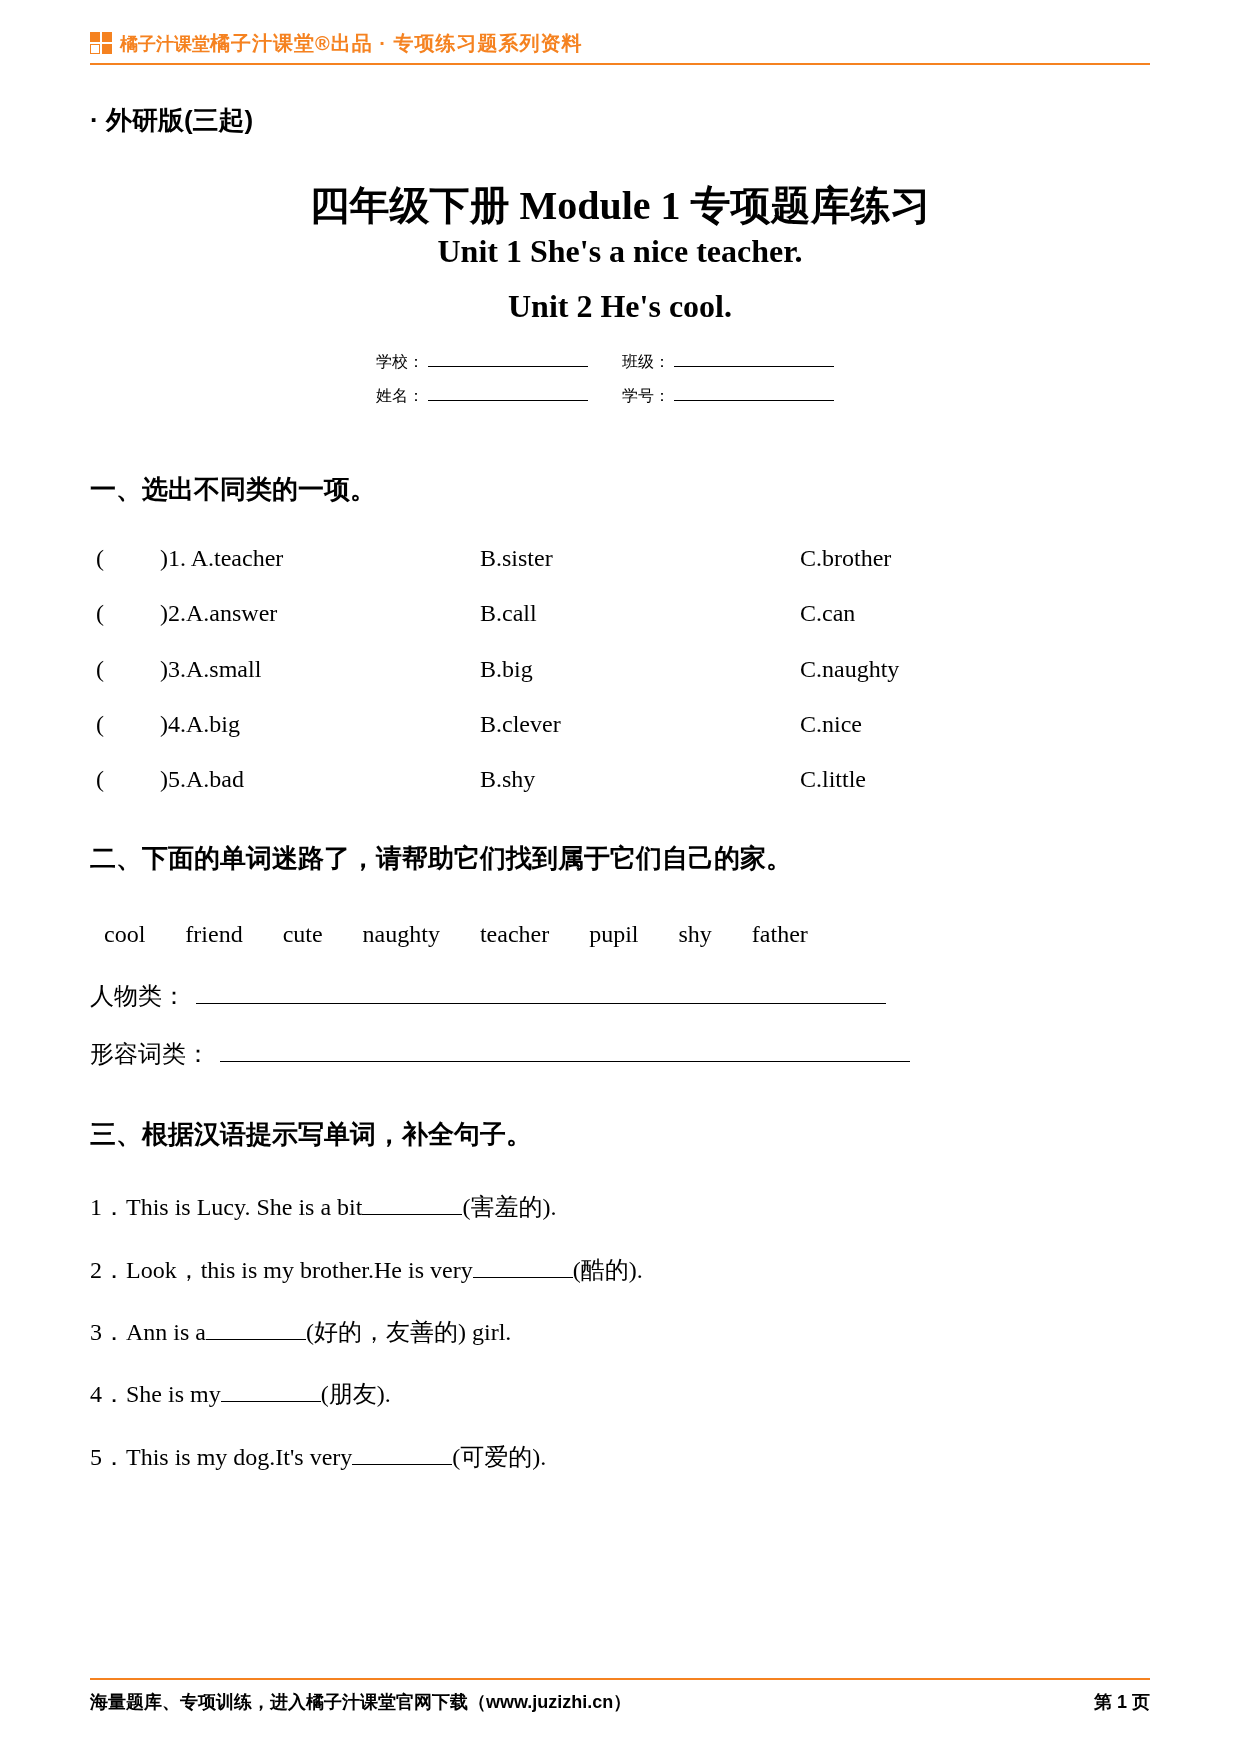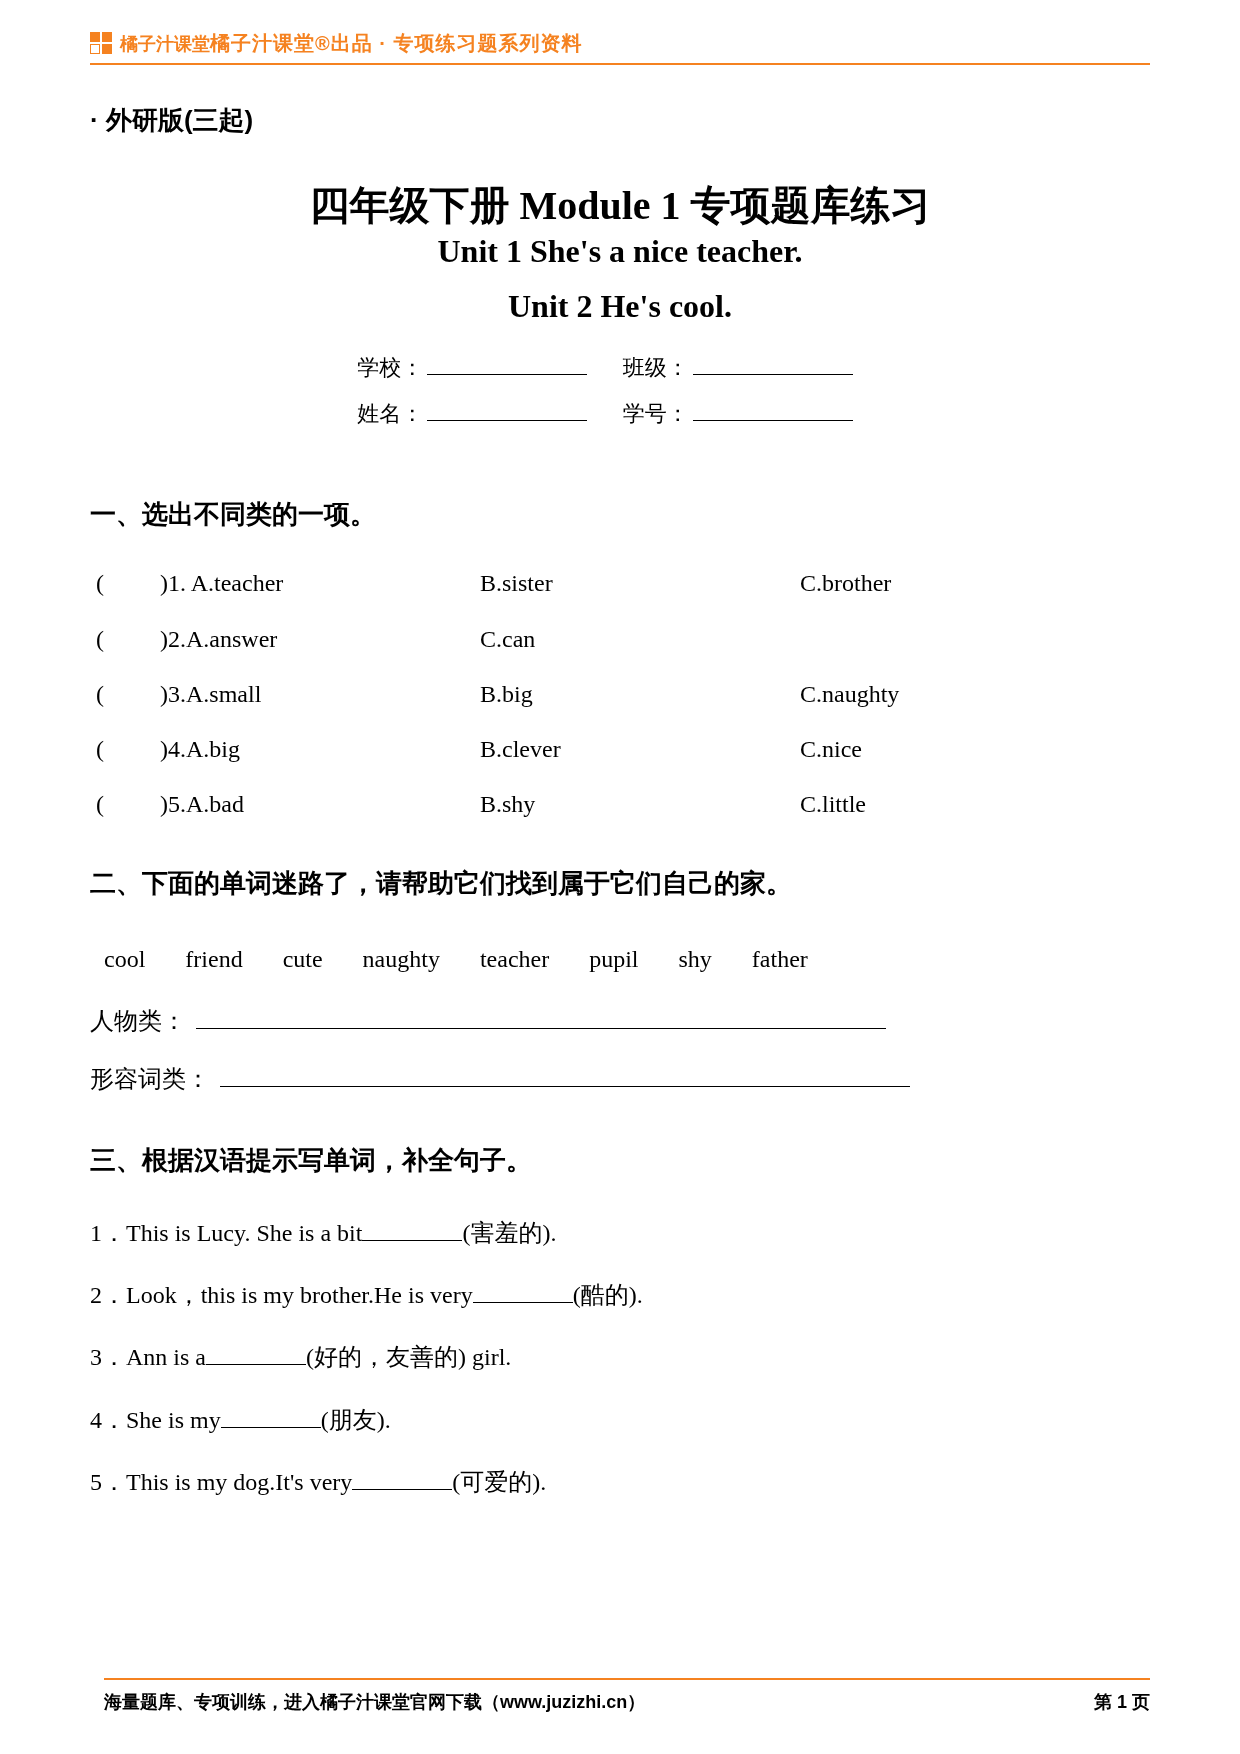--- a/index.html
+++ b/index.html
@@ -66,21 +66,21 @@
     font-size:40px;
   }
   .title-sub {
     font-family:"Times New Roman","SimSun",serif;
     font-weight:bold;
     font-size:32px;
     margin-bottom:18px;
   }
   .info-lines {
     text-align:center;
-    font-size:22px;
+    font-size:16px;
     line-height:2.1;
     margin-bottom:60px;
   }
   .info-lines .blank {
     display:inline-block;
     border-bottom:1px solid #000;
     width:160px;
     height:1.1em;
     vertical-align:baseline;
     margin:0 30px 0 4px;
@@ -131,21 +131,21 @@
     vertical-align:baseline;
   }
   .q3-item {
     font-family:"Times New Roman","SimSun",serif;
     font-size:24px;
     line-height:2.6;
   }
   .footer {
     position:absolute;
     bottom:40px;
-    left:104px;
+    left:90px;
     right:90px;
     border-top:2px solid #f58220;
     padding-top:10px;
     display:flex;
     justify-content:space-between;
     font-family:"SimHei","黑体",sans-serif;
     font-size:18px;
     font-weight:bold;
   }
   .zh-kai { font-family:"KaiTi","楷体","SimSun",serif; }
@@ -186,20 +186,21 @@
 
   <div class="q-row">
     <span class="paren">(</span>
     <span><span>)</span><span>1.</span> <span>A.teacher</span></span>
     <span>B.sister</span>
     <span>C.brother</span>
   </div>
   <div class="q-row">
     <span class="paren">(</span>
     <span>)<span>2.</span><span>A.answer</span></span>
+    <span>B.call</span>
     <span>C.can</span>
   </div>
   <div class="q-row">
     <span class="paren">(</span>
     <span>)<span>3.</span><span>A.small</span></span>
     <span>B.big</span>
     <span>C.naughty</span>
   </div>
   <div class="q-row">
     <span class="paren">(</span>

